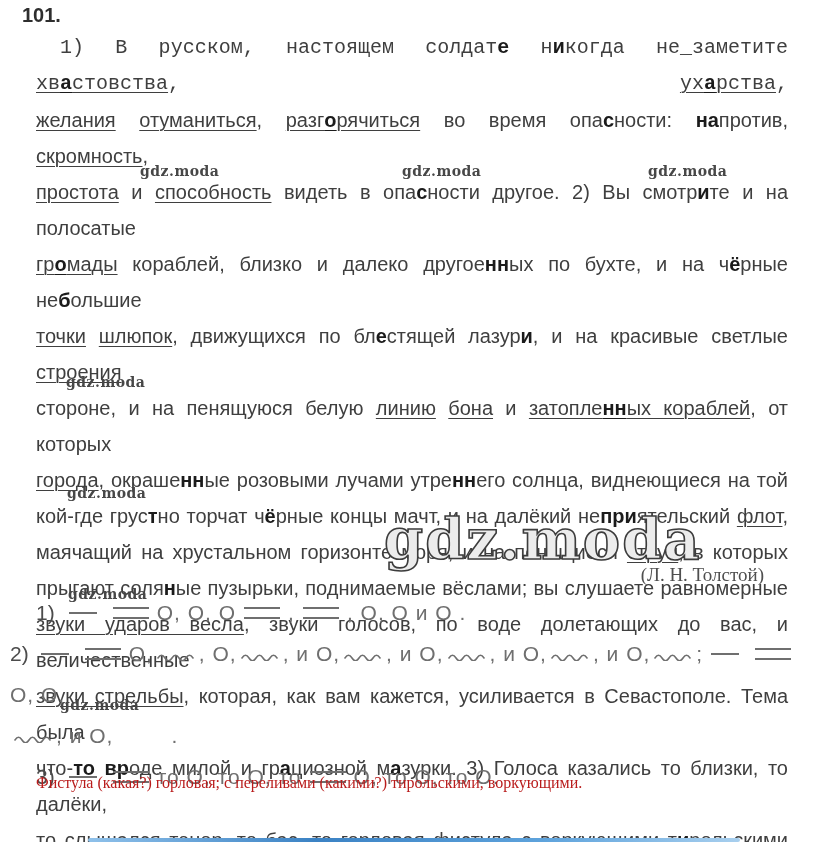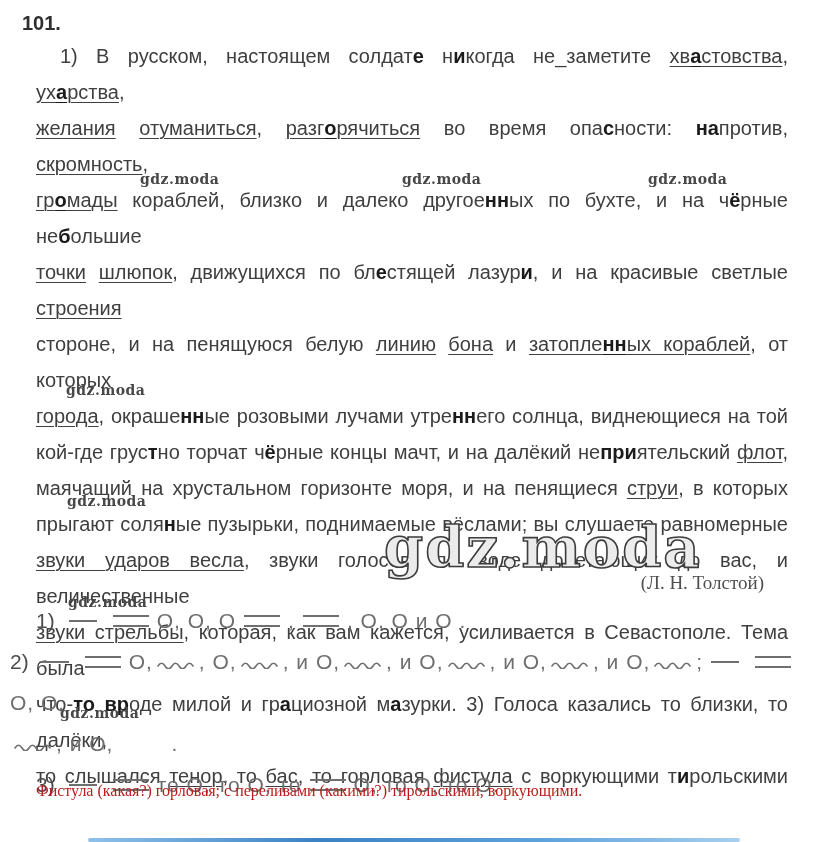--- a/index.html
+++ b/index.html
@@ -2,31 +2,31 @@
 <html><head>
 <meta charset="utf-8">
 <style>
   html,body{margin:0;padding:0;}
   body{
     width:824px;height:842px;position:relative;overflow:hidden;
     background:#ffffff;
     font-family:"Liberation Sans","DejaVu Sans",sans-serif;
     color:#3f3f3f;
   }
-  .page{position:absolute;inset:0;margin-top:8px;}
+  .page{position:absolute;inset:0;}
   .ex-num{
     position:absolute;top:4px;left:22px;
     font-size:20px;font-weight:700;color:#2e2e2e;
   }
   .passage{
     position:absolute;top:30px;left:36px;width:752px;
     font-size:20px;line-height:36px;
   }
   .line{text-align:justify;text-align-last:justify;white-space:normal;}
-  .line.first{text-indent:24px;}
+  .line.first{text-indent:24px;font-family:Liberation Mono, monospace;}
   .b{font-weight:700;color:#1b1b1b;}
   .u{text-decoration:underline;text-decoration-thickness:1px;text-underline-offset:3px;}
   .attribution{
     position:absolute;top:564px;right:60px;
     font-size:19px;color:#4f4f4f;font-family:Liberation Serif, serif;
   }
   .schemes{
     position:absolute;top:592px;left:36px;width:770px;
     font-size:21px;color:#6f6f6f;
   }
@@ -65,20 +65,21 @@
 </head>
 <body>
 
 <div class="page">
 
   <div class="ex-num">101.</div>
 
   <div class="passage" id="passage">
       <div class="line first"><span>1) В русском, настоящем солдат</span><span class="b">е</span><span> н</span><span class="b">и</span><span>когда не_заметите </span><span class="u">хв</span><span class="b u">а</span><span class="u">стовства</span><span>, </span><span class="u">ух</span><span class="b u">а</span><span class="u">рства</span><span>,</span></div>
       <div class="line"><span class="u">желания</span><span> </span><span class="u">отуманиться</span><span>, </span><span class="u">разг</span><span class="b u">о</span><span class="u">рячиться</span><span> во время опа</span><span class="b">с</span><span>ности: </span><span class="b">на</span><span>против, </span><span class="u">скромность</span><span>,</span></div>
+      <div class="line"><span class="u">простота</span><span> и </span><span class="u">способность</span><span> видеть в опа</span><span class="b">с</span><span>ности другое. 2) Вы смотр</span><span class="b">и</span><span>те и на полосатые</span></div>
       <div class="line"><span class="u">гр</span><span class="b u">о</span><span class="u">мады</span><span> кораблей, близко и далеко другое</span><span class="b">нн</span><span>ых по бухте, и на ч</span><span class="b">ё</span><span>рные не</span><span class="b">б</span><span>ольшие</span></div>
       <div class="line"><span class="u">точки</span><span> </span><span class="u">шлюпок</span><span>, движущихся по бл</span><span class="b">е</span><span>стящей лазур</span><span class="b">и</span><span>, и на красивые светлые </span><span class="u">строения</span></div>
       <div class="line"><span>стороне, и на пенящуюся белую </span><span class="u">линию</span><span> </span><span class="u">бона</span><span> и </span><span class="u">затопле</span><span class="b u">нн</span><span class="u">ых кораблей</span><span>, от которых</span></div>
       <div class="line"><span class="u">города</span><span>, окраше</span><span class="b">нн</span><span>ые розовыми лучами утре</span><span class="b">нн</span><span>его солнца, виднеющиеся на той</span></div>
       <div class="line"><span>кой-где грус</span><span class="b">т</span><span>но торчат ч</span><span class="b">ё</span><span>рные концы мачт, и на далёкий не</span><span class="b">при</span><span>ятельский </span><span class="u">флот</span><span>,</span></div>
       <div class="line"><span>маячащий на хрустальном горизонте моря, и на пенящиеся </span><span class="u">струи</span><span>, в которых</span></div>
       <div class="line"><span>прыгают соля</span><span class="b">н</span><span>ые пузырьки, поднимаемые вёслами; вы слушаете равномерные</span></div>
       <div class="line"><span class="u">звуки ударов весла</span><span>, звуки голосов, по воде долетающих до вас, и величественные</span></div>
       <div class="line"><span class="u">звуки стрельбы</span><span>, которая, как вам кажется, усиливается в Севастополе. Тема была</span></div>
       <div class="line"><span>что-</span><span class="b">то</span><span> </span><span class="b">вр</span><span>оде милой и гр</span><span class="b">а</span><span>циозной м</span><span class="b">а</span><span>зурки. 3) Голоса казались то близки, то далёки,</span></div>

